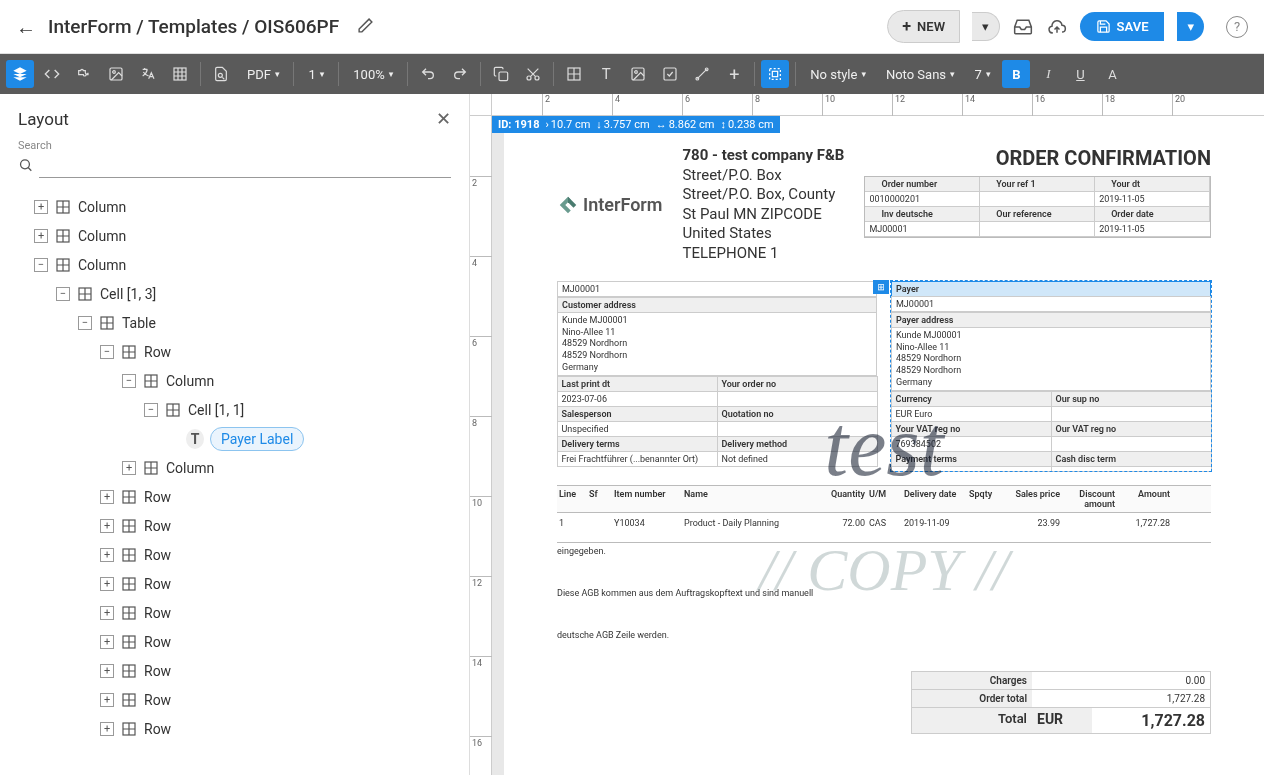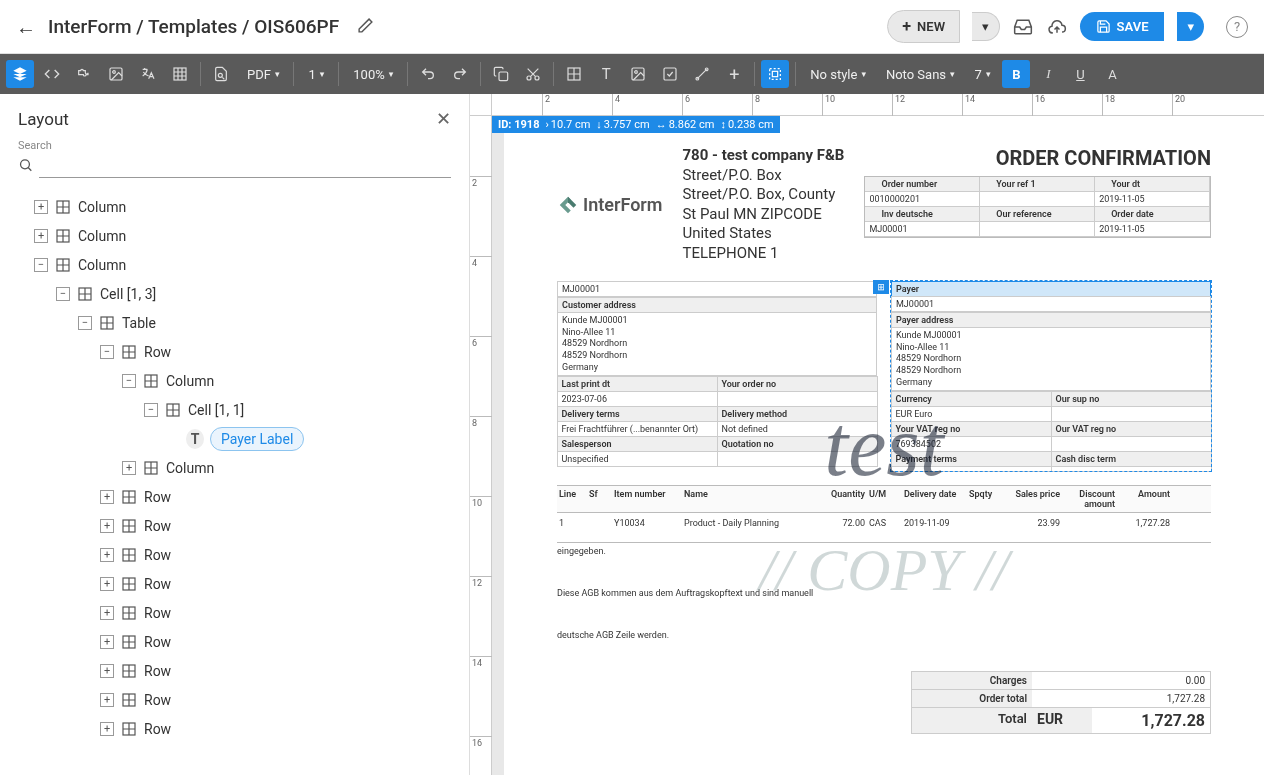--- a/index.html
+++ b/index.html
@@ -579,30 +579,30 @@
                   <div class="v multi" id="cust-addr">Kunde MJ00001<br>Nino-Allee 11<br>48529 Nordhorn<br>48529 Nordhorn<br>Germany</div>
                 </div>
               <div id="cust-pairs">
                   <div class="dbl">
                     <div class="k">Last print dt</div>
                     <div class="k">Your order no</div>
                     <div class="v">2023-07-06</div>
                     <div class="v"></div>
                   </div>
                   <div class="dbl">
+                    <div class="k">Salesperson</div>
+                    <div class="k">Quotation no</div>
+                    <div class="v">Unspecified</div>
+                    <div class="v"></div>
+                  </div>
+                  <div class="dbl">
                     <div class="k">Delivery terms</div>
                     <div class="k">Delivery method</div>
                     <div class="v">Frei Frachtführer (...benannter Ort)</div>
                     <div class="v">Not defined</div>
-                  </div>
-                  <div class="dbl">
-                    <div class="k">Salesperson</div>
-                    <div class="k">Quotation no</div>
-                    <div class="v">Unspecified</div>
-                    <div class="v"></div>
                   </div>
                 </div>
             </div>
             <div class="block selected">
               <div class="sel-handle">⊞</div>
               <div class="kv">
                   <div class="k" style="background:#d0e7f9;border-color:#1e8ae7;">Payer</div>
                   <div class="v">MJ00001</div>
                 </div>
               <div class="kv">

